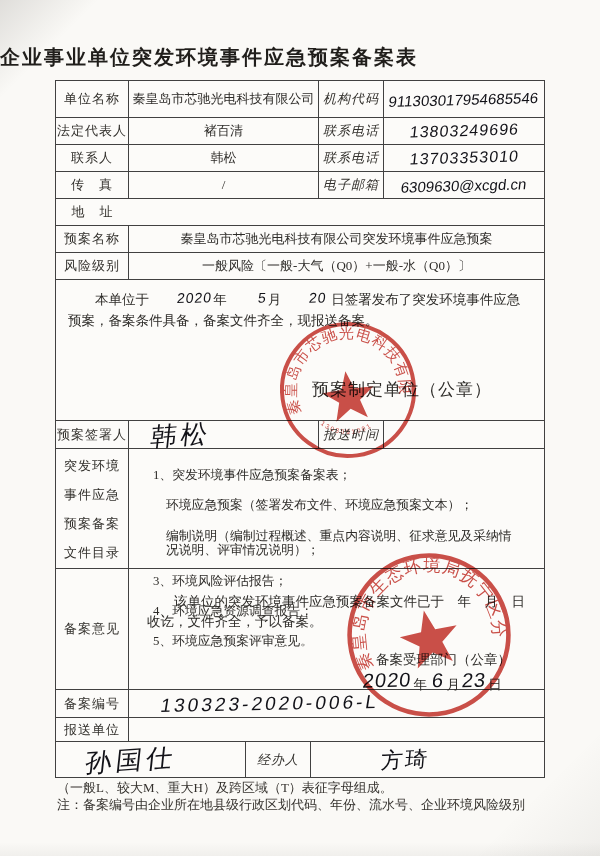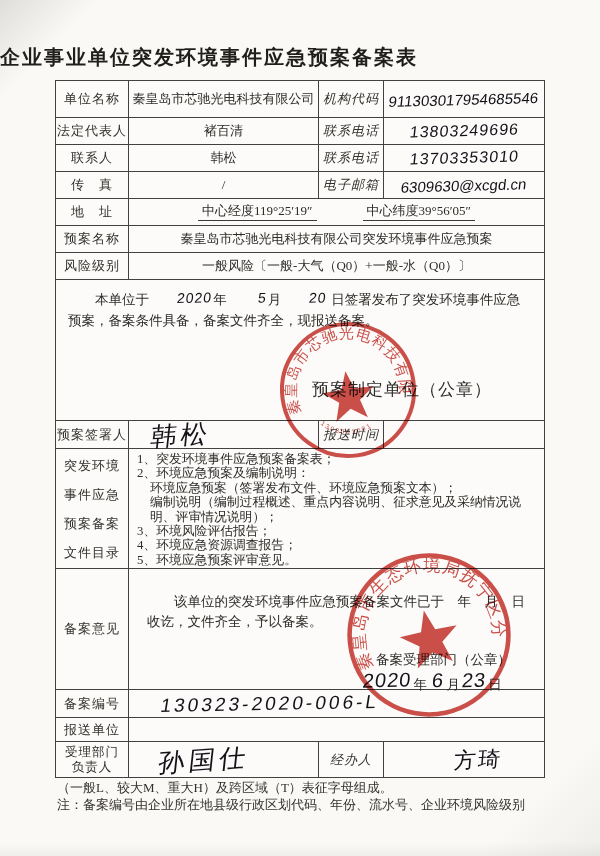--- a/index.html
+++ b/index.html
@@ -35,21 +35,21 @@
   .hw{
     font-family:"Liberation Sans", sans-serif;color:#121218;
     display:inline-block;transform:skewX(-8deg) rotate(-1.5deg);
     letter-spacing:1px;line-height:1;
   }
   .u{border-bottom:1px solid #3a3a3a;padding:0 4px 1px;}
   .decl{position:relative;padding:10px 12px 0;font-size:13.5px;line-height:20.5px;}
   .decl p{margin:0;text-indent:2em;}
   .seal-caption{position:absolute;left:256px;top:100px;font-size:17px;letter-spacing:1px;white-space:nowrap;}
   .dir{padding:3px 8px 0;font-size:12.8px;line-height:14.4px;}
-  .dir p{margin:0;text-indent:0;}
+  .dir p{margin:16px;text-indent:0;}
   .dir p.ind{padding-left:13px;}
   .dirlabel{flex-direction:column;line-height:17px;letter-spacing:1px;gap:12px;}
   .op{position:relative;padding:15px 10px 0;font-size:13.5px;line-height:19.5px;}
   .op p{margin:8px;text-indent:2em;}
   .op .dept{margin-top:19px;padding-left:237px;font-size:13.5px;white-space:nowrap;}
   .op .date{margin-top:2px;padding-left:222px;font-size:13.5px;white-space:nowrap;}
   .note{position:absolute;left:57px;top:779px;width:492px;font-size:13px;line-height:17px;color:#34312d;}
   .stamp{position:absolute;mix-blend-mode:multiply;opacity:.87;pointer-events:none;}
   .stamp svg{display:block;}
   .sig-large{font-size:26px;transform:skewX(-10deg) rotate(-4deg);letter-spacing:4px;}
@@ -100,25 +100,20 @@
       <div class="cell c1 lbl">传　真</div>
       <div class="cell c2">/</div>
       <div class="cell c3 lbl">电子邮箱</div>
       <div class="cell c4">
           <span class="hw code-hw">6309630@xcgd.cn</span>
         </div>
     </div>
 
     <div class="trow" style="height:27px">
       <div class="cell c1 lbl">地　址</div>
-      <div class="cell c4">
-        <span class="u">中心经度119°25′19″</span>
-        <span style="width:46px"></span>
-        <span class="u">中心纬度39°56′05″</span>
-      </div>
     </div>
 
     <div class="trow" style="height:27px">
       <div class="cell c1 lbl">预案名称</div>
       <div class="cell c4">秦皇岛市芯驰光电科技有限公司突发环境事件应急预案</div>
     </div>
 
     <div class="trow" style="height:27px">
       <div class="cell c1 lbl">风险级别</div>
       <div class="cell c4">一般风险〔一般-大气（Q0）+一般-水（Q0）〕</div>
@@ -144,21 +139,20 @@
 
     <div class="trow" style="height:120px">
       <div class="cell c1 lbl dirlabel">
         <span>突发环境</span>
         <span>事件应急</span>
         <span>预案备案</span>
         <span>文件目录</span>
       </div>
       <div class="cell c4 block dir">
         <p>1、突发环境事件应急预案备案表；</p>
-        <p>2、环境应急预案及编制说明：</p>
         <p class="ind">环境应急预案（签署发布文件、环境应急预案文本）；</p>
         <p class="ind">编制说明（编制过程概述、重点内容说明、征求意见及采纳情况说明、评审情况说明）；</p>
         <p>3、环境风险评估报告；</p>
         <p>4、环境应急资源调查报告；</p>
         <p>5、环境应急预案评审意见。</p>
       </div>
     </div>
 
     <div class="trow" style="height:121px">
       <div class="cell c1 lbl">备案意见</div>
@@ -177,24 +171,20 @@
         <span class="hw recno">130323-2020-006-L</span>
       </div>
     </div>
 
     <div class="trow" style="height:24px">
       <div class="cell c1 lbl">报送单位</div>
       <div class="cell c4"></div>
     </div>
 
     <div class="trow" style="height:35px">
-      <div class="cell c1 lbl" style="flex-direction:column;line-height:15px;font-size:12.5px;">
-        <span>受理部门</span>
-        <span>负责人</span>
-      </div>
       <div class="cell c2" style="justify-content:flex-start;padding-left:30px;">
         <span class="hw sig-large">孙国仕</span>
       </div>
       <div class="cell c3 lbl">经办人</div>
       <div class="cell c4" style="justify-content:flex-start;padding-left:70px;">
         <span class="hw sig-med">方琦</span>
       </div>
     </div>
 
   </div>

